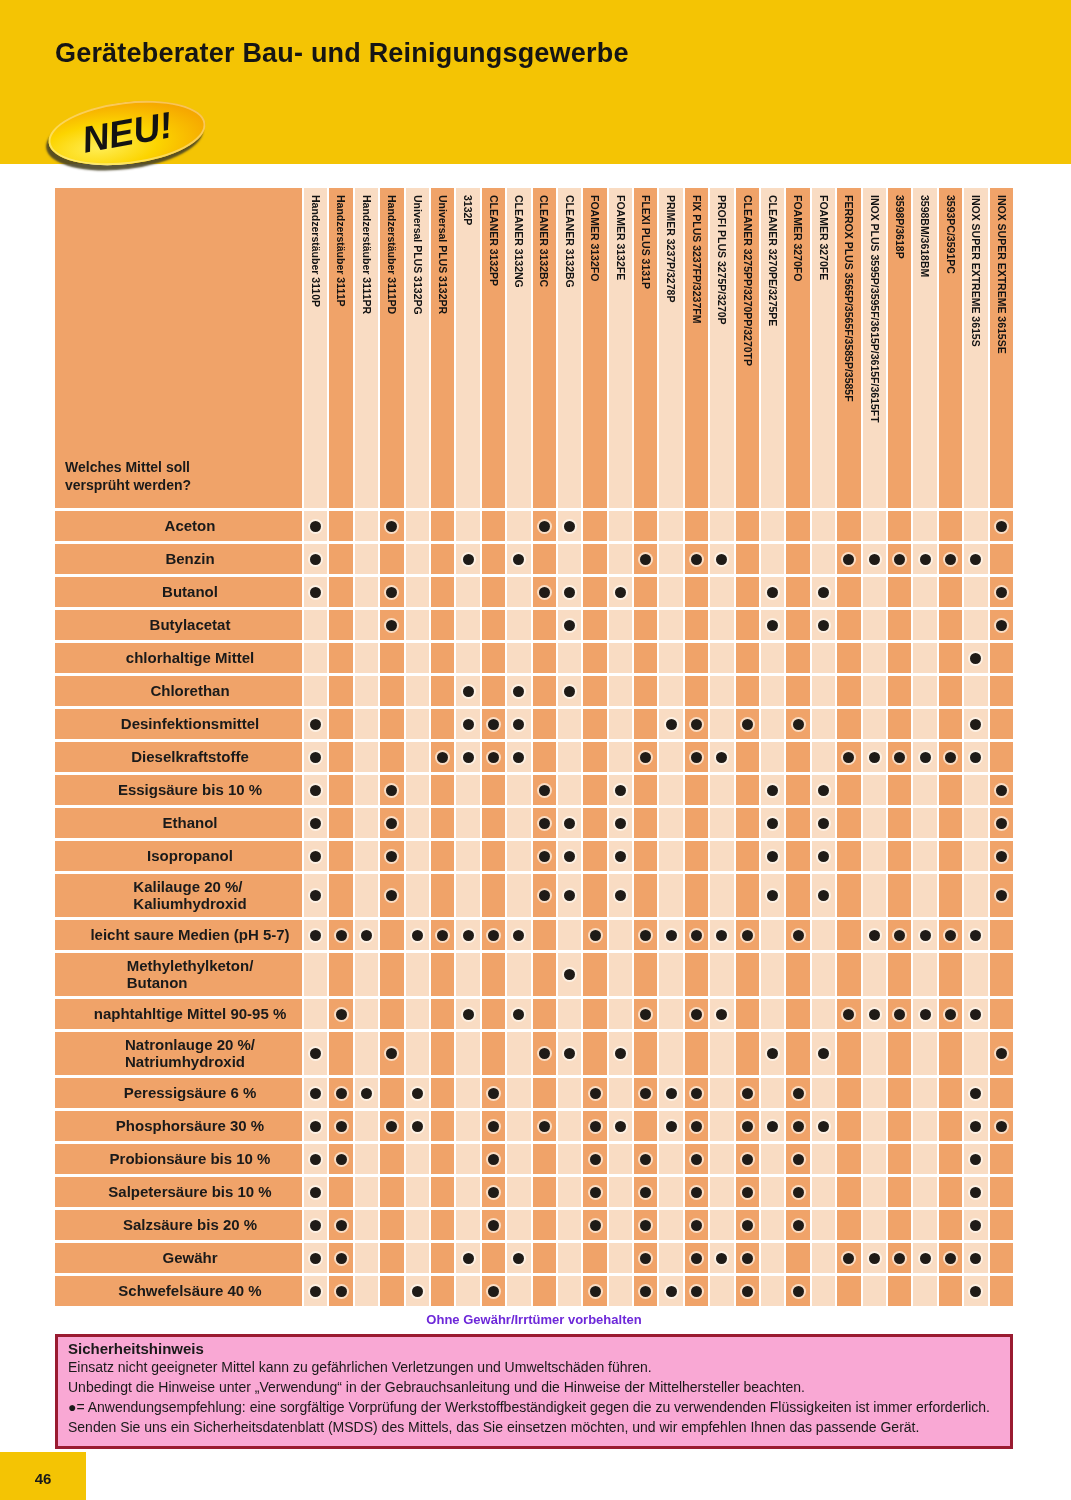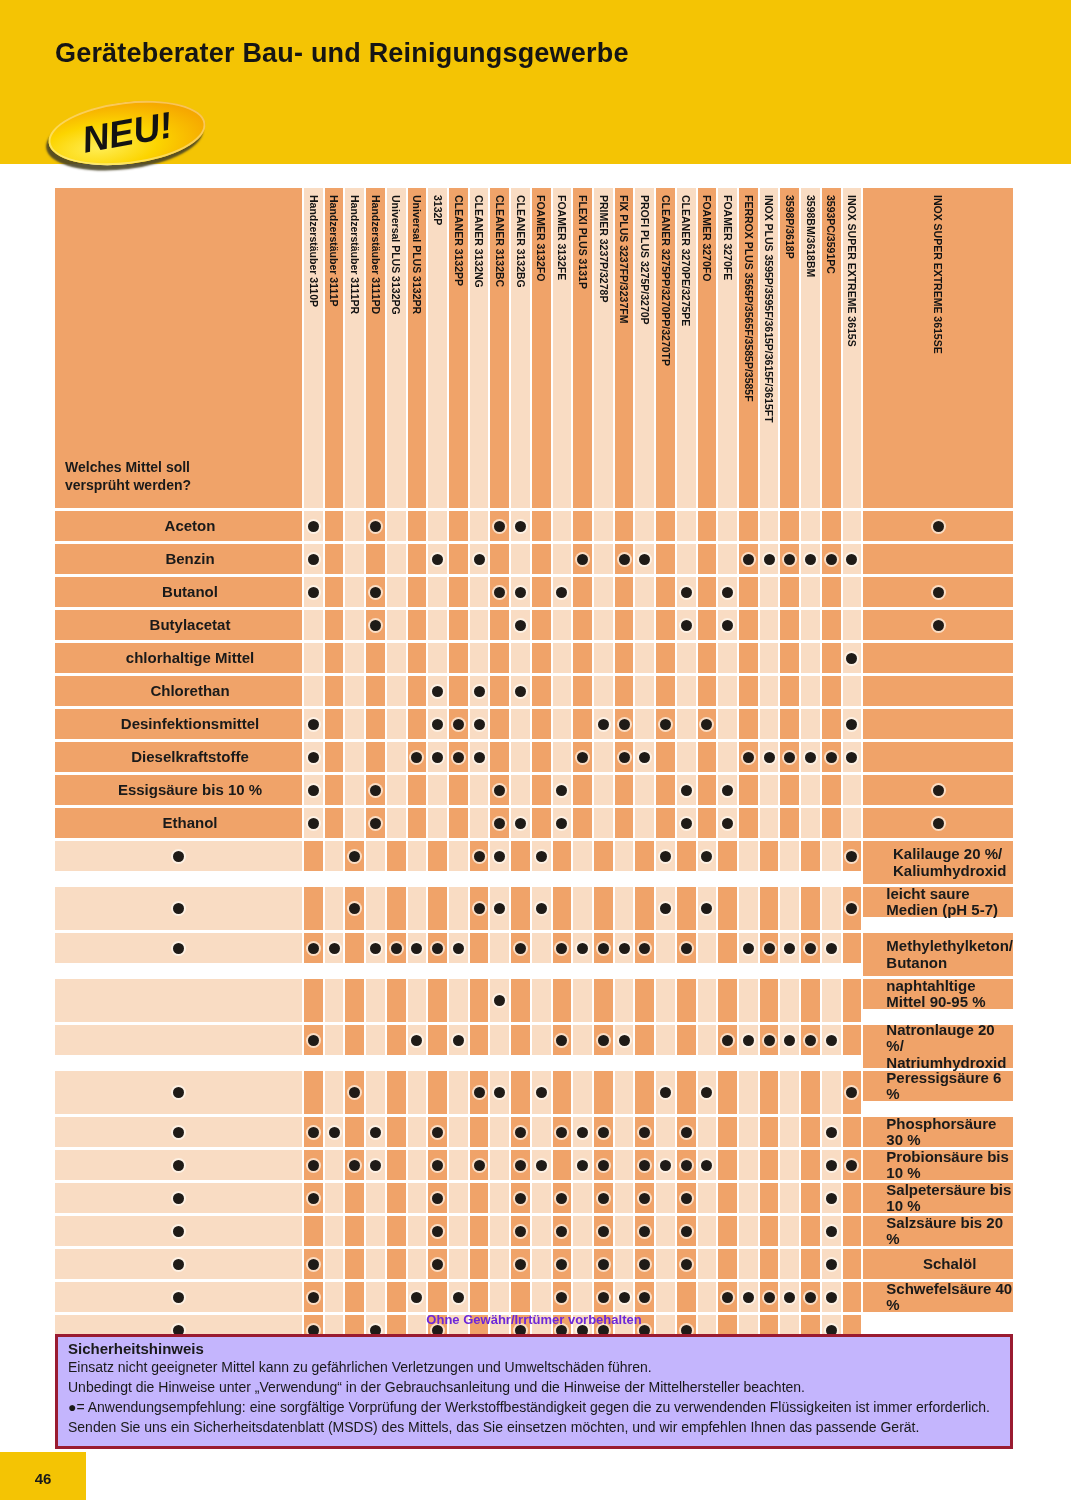--- a/index.html
+++ b/index.html
@@ -46,21 +46,21 @@
   .tall { height:43px; }
   .dot {
     width:11px; height:11px; border-radius:50%; background:#1f1b17;
     box-shadow:0 0 0 2px rgba(255,252,246,0.65);
   }
 
   
   .disclaimer { position:absolute; left:55px; top:1312px; width:958px; text-align:center; font-size:13px; font-weight:bold; color:#6d28d9; }
   .safety-box {
     position:absolute; left:55px; top:1334px; width:958px; box-sizing:border-box;
-    border:3px solid #9a1b31; background:#c4b5fd; padding:3px 10px 8px 10px;
+    border:3px solid #9a1b31; background:#f9a8d4; padding:3px 10px 8px 10px;
   }
   .safety-title { font-size:15px; font-weight:bold; margin:0 0 1px 0; }
   .safety-line { font-size:14px; line-height:1.42; }
   .page-num-bar {
     position:absolute; left:0; top:1452px; width:86px; height:52px; background:#f4c404;
     display:flex; align-items:center; justify-content:center;
   }
   .page-num-bar span { font-size:15px; font-weight:bold; }
 </style>
 </head>
@@ -592,20 +592,21 @@
       </div>
       <div class="cell c-dark"></div>
       <div class="cell c-light"></div>
       <div class="cell c-dark"></div>
       <div class="cell c-light"></div>
       <div class="cell c-dark"></div>
       <div class="cell c-light"></div>
       <div class="cell c-dark">
         <span class="dot"></span>
       </div>
+      <div class="rlabel cell">Isopropanol</div>
       <div class="cell c-light">
         <span class="dot"></span>
       </div>
       <div class="cell c-dark"></div>
       <div class="cell c-light"></div>
       <div class="cell c-dark">
         <span class="dot"></span>
       </div>
       <div class="cell c-light"></div>
       <div class="cell c-dark"></div>
@@ -1135,21 +1136,21 @@
       <div class="cell c-light"></div>
       <div class="cell c-dark"></div>
       <div class="cell c-light"></div>
       <div class="cell c-dark"></div>
       <div class="cell c-light"></div>
       <div class="cell c-dark"></div>
       <div class="cell c-light">
         <span class="dot"></span>
       </div>
       <div class="cell c-dark"></div>
-      <div class="rlabel cell">Schalöl</div>
+      <div class="rlabel cell">Gewähr</div>
       <div class="cell c-light">
         <span class="dot"></span>
       </div>
       <div class="cell c-dark">
         <span class="dot"></span>
       </div>
       <div class="cell c-light"></div>
       <div class="cell c-dark"></div>
       <div class="cell c-light"></div>
       <div class="cell c-dark"></div>

